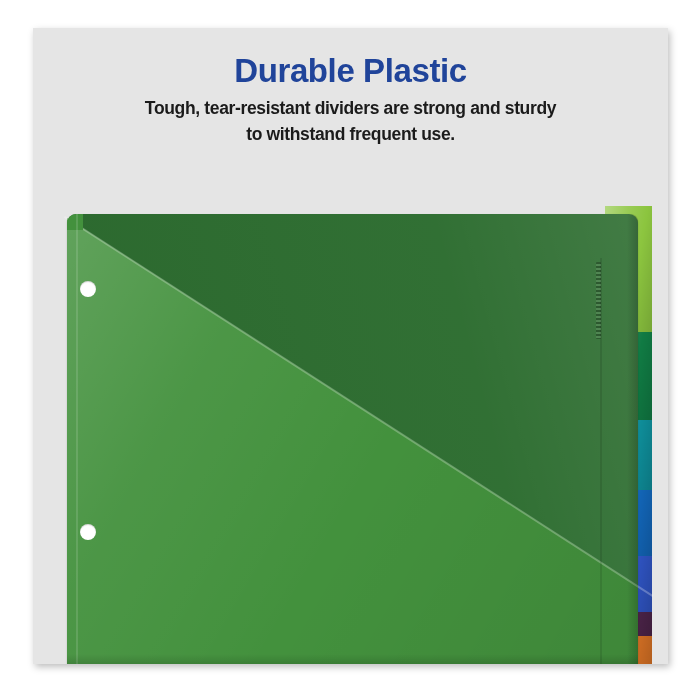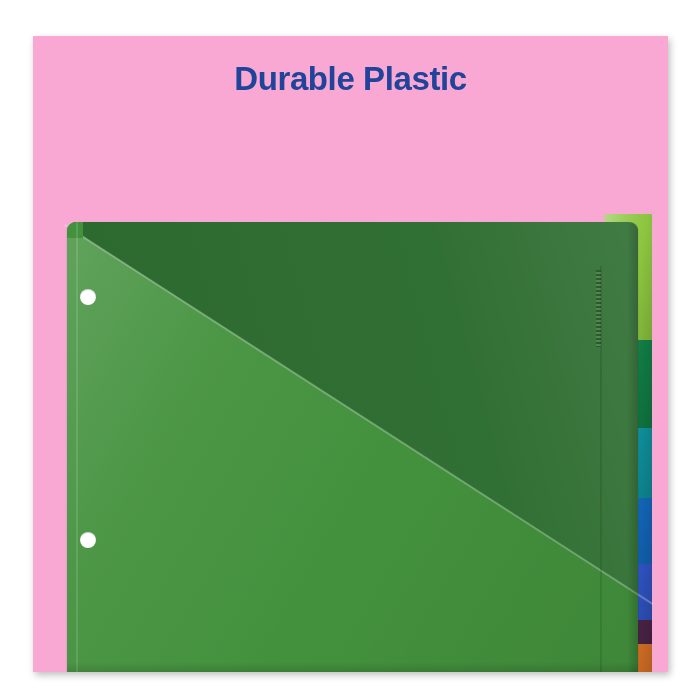--- a/index.html
+++ b/index.html
@@ -13,24 +13,24 @@
     height: 700px;
     background: #ffffff;
     overflow: hidden;
     font-family: "Liberation Sans", sans-serif;
   }
 
   
   .card {
     position: absolute;
     left: 33px;
-    top: 36px;
+    top: 28px;
     width: 635px;
     height: 636px;
-    background: #f9a8d4;
+    background: #e5e5e5;
     box-shadow: 2px 3px 7px rgba(0,0,0,0.26);
     overflow: hidden;
   }
 
   
   .title {
     position: absolute;
     left: 0;
     top: 24px;
     width: 635px;
@@ -229,20 +229,24 @@
 </style>
 </head>
 <body>
 
 <div id="stage">
 
   <div class="card">
 
     <div class="title" style="color: rgb(32, 68, 154);">Durable Plastic</div>
 
+    <div class="subtitle" style="color: rgb(27, 27, 27);">
+      <span>Tough, tear-resistant dividers are strong and sturdy</span><br>
+      <span>to withstand frequent use.</span>
+    </div>
 
     <div class="photo">
 
       <div class="tabstack">
         <div class="tab" style="background: rgb(140, 197, 63); top: 0px; height: 126px;">
             <div class="sheen"></div>
           </div>
         <div class="tab" style="background: rgb(16, 122, 67); top: 126px; height: 88px;">
             <div class="sheen"></div>
           </div>

